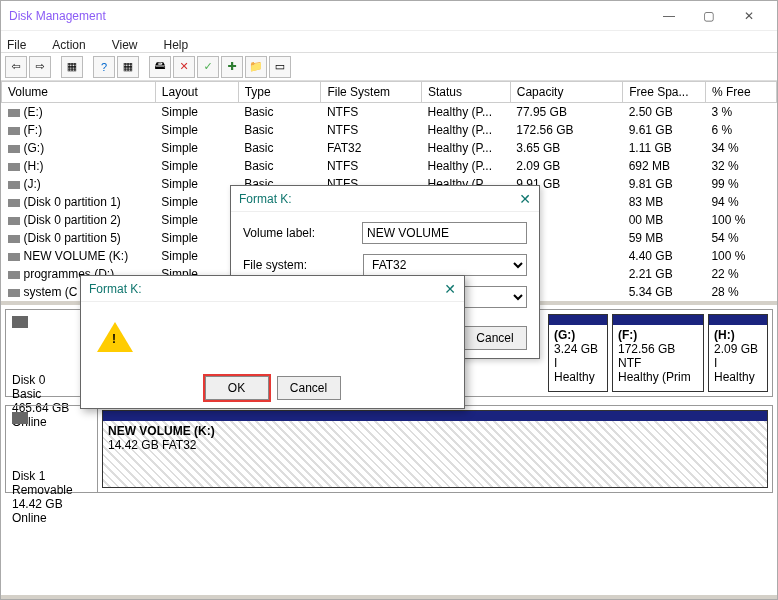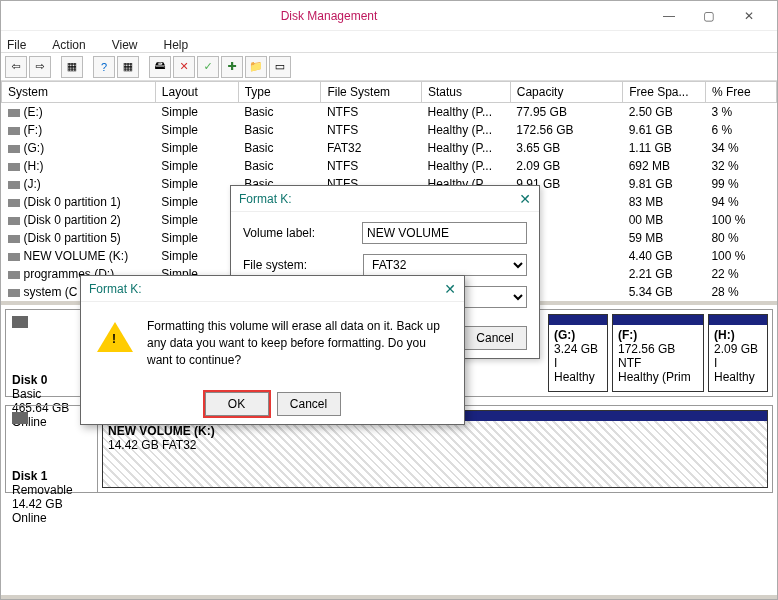--- a/index.html
+++ b/index.html
@@ -1,34 +1,34 @@
 <!DOCTYPE html>
 <html><head>
 <meta charset="utf-8">
 <style>
 * { box-sizing: border-box; font-family: "Segoe UI", Tahoma, sans-serif; font-size: 12px; }
 body { margin: 0; background: #fff; width: 778px; height: 600px; overflow: hidden; position: relative; }
 .window { border: 1px solid #aaa; width: 778px; height: 600px; display: flex; flex-direction: column; }
 .titlebar { height: 30px; display: flex; align-items: center; padding: 0 8px; border-bottom: 1px solid #eee; }
-.titlebar .title { flex: 1; color: #be185d; text-align: center; }
+.titlebar .title { flex: 1; color: #8b5cf6; }
 .winbtn { width: 40px; height: 26px; display: flex; align-items: center; justify-content: center; color: #555; }
 .menubar { height: 22px; display: flex; align-items: flex-end; padding: 0 6px; gap: 26px; border-bottom: 1px solid #ddd; }
 .menubar span { color: #222; }
 .toolbar { height: 28px; display: flex; align-items: center; padding: 0 4px; gap: 2px; border-bottom: 1px solid #ddd; }
 .tbtn { width: 22px; height: 22px; border: 1px solid #bbb; display: flex; align-items: center; justify-content: center; background: #f7f7f7; font-size: 11px; }
 .tbtn.sep { border: none; background: none; width: 6px; }
 .table-wrap { flex: 0 0 auto; }
 table { border-collapse: collapse; width: 100%; table-layout: fixed; }
 th { text-align: left; font-weight: normal; border: 1px solid #ccc; padding: 3px 6px; background: #fff; }
 td { padding: 2px 6px; white-space: nowrap; overflow: hidden; text-overflow: ellipsis; }
 .vol-icon { display: inline-block; width: 12px; height: 8px; background: #888; margin-right: 4px; vertical-align: middle; }
 .mid { border-top: 4px solid #d4d0c8; border-bottom: 4px solid #d4d0c8; display: flex; flex-direction: column; gap: 0; flex: 1; overflow: hidden; }
 .disk-row { border: 1px solid #999; margin: 4px; display: flex; height: 88px; }
 .disk-head { width: 92px; border-right: 1px solid #999; padding: 6px; }
-.disk-head .nm { font-weight: bold; margin-top: 45px; }
+.disk-head .nm { font-weight: normal; margin-top: 45px; }
 .disk-head .ico { width: 16px; height: 12px; background: #666; margin-bottom: 2px; }
 .parts { flex: 1; display: flex; gap: 4px; padding: 4px; }
 .part { border: 1px solid #333; flex: 0 0 auto; padding: 3px 5px; overflow: hidden; }
 .part .st { height: 10px; background: #1a237e; margin: -3px -5px 3px -5px; }
 .part .lb { font-weight: bold; }
 .hatched { background: repeating-linear-gradient(45deg,#fff,#fff 4px,#ddd 4px,#ddd 6px); flex: 1; }
 .legend { border-top: 1px solid #ccc; padding: 6px 10px; display: flex; gap: 20px; align-items: center; }
 .lg-sw { width: 12px; height: 12px; display: inline-block; margin-right: 4px; border: 1px solid #333; vertical-align: middle; }
 
 .dialog { position: absolute; background: #fff; border: 1px solid #666; box-shadow: 2px 2px 6px rgba(0,0,0,0.2); }
@@ -88,21 +88,21 @@
           <col style="width:70px">
           <col style="width:70px">
           <col style="width:85px">
           <col style="width:75px">
           <col style="width:95px">
           <col style="width:70px">
           <col style="width:60px">
         </colgroup>
       <thead>
           <tr>
-        <th>System</th>
+        <th>Volume</th>
         <th>Layout</th>
         <th>Type</th>
         <th>File System</th>
         <th>Status</th>
         <th>Capacity</th>
         <th>Free Spa...</th>
         <th>% Free</th>
       </tr>
         </thead>
       <tbody id="vol-body">
@@ -177,21 +177,21 @@
             <td>100 %</td>
           </tr>
           <tr>
             <td><span class="vol-icon"></span>(Disk 0 partition 5)</td>
             <td>Simple</td>
             <td>Bas</td>
             <td></td>
             <td></td>
             <td></td>
             <td>59 MB</td>
-            <td>80 %</td>
+            <td>54 %</td>
           </tr>
           <tr>
             <td><span class="vol-icon"></span>NEW VOLUME (K:)</td>
             <td>Simple</td>
             <td>Bas</td>
             <td></td>
             <td></td>
             <td></td>
             <td>4.40 GB</td>
             <td>100 %</td>
@@ -295,19 +295,18 @@
   </div>
 </div>
 
 <div class="confirm" style="left:80px; top:275px; width:385px;">
   <div class="dlg-title">
     <span class="t">Format K:</span>
     <span class="dlg-close">✕</span>
   </div>
   <div class="body">
     <div class="warn-ico"></div>
-    <div style="line-height:1.4">Formatting this volume will erase all data on it. Back up any data you want to keep before formatting. Do you want to continue?</div>
   </div>
   <div class="dlg-buttons" style="justify-content:center">
     <div class="btn hl">OK</div>
     <div class="btn">Cancel</div>
   </div>
 </div>
 
 </body></html>

